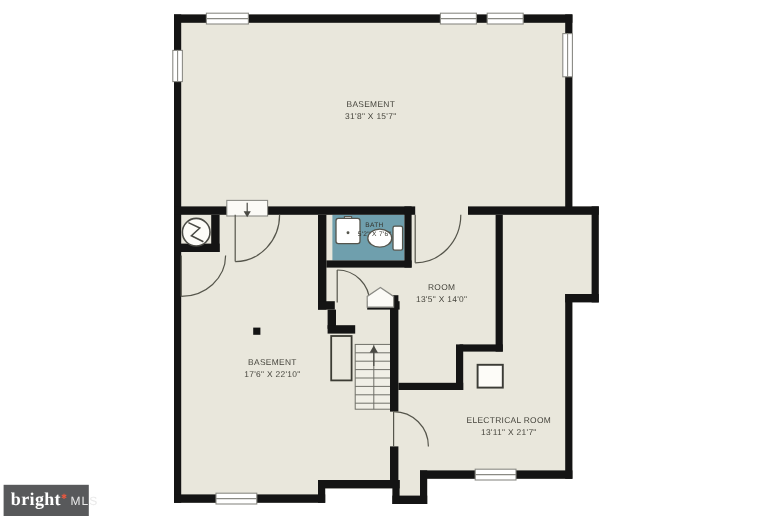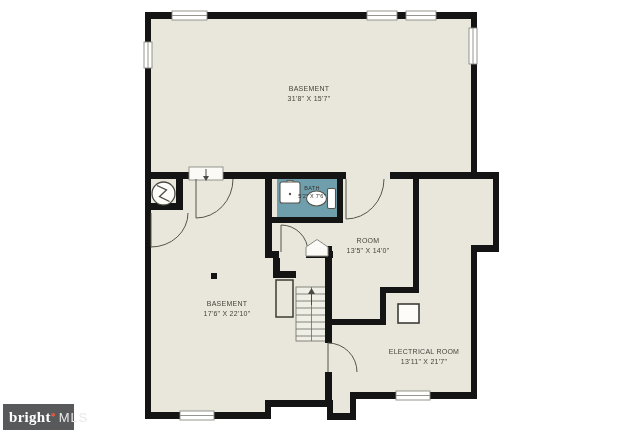--- a/index.html
+++ b/index.html
@@ -20,21 +20,21 @@
     padding:0 4px 0 6px;box-sizing:border-box;
   }
   .logo .brand{
     font-family:"Liberation Serif", serif;font-weight:600;
     color:#ffffff;font-size:15px;line-height:26px;letter-spacing:.3px;
   }
   .logo .star{
     color:#e8583f;font-size:6px;vertical-align:super;position:relative;top:-5px;left:0px;
   }
   .logo .mls{
-    color:#e9e9e9;font-size:13px;letter-spacing:.8px;margin-left:3px;
+    color:#e9e9e9;font-size:10px;letter-spacing:.8px;margin-left:3px;
   }
 </style>
 </head>
 <body>
 
 <div class="stage">
 
 <svg width="640" height="433" viewBox="0 0 640 433">
 
   <polygon points="145,12 477,12 477,172 499,172 499,248 477,248 477,399 356,399 356,420 327,420 327,407 271,407 271,419 145,419" fill="#e9e7dc"></polygon>

